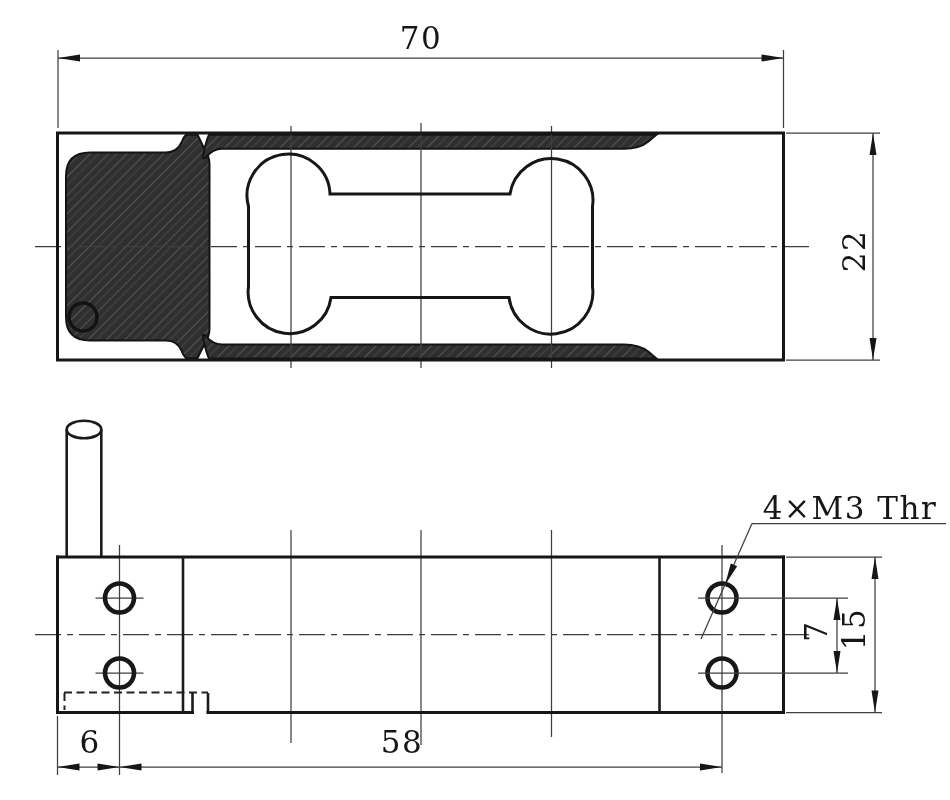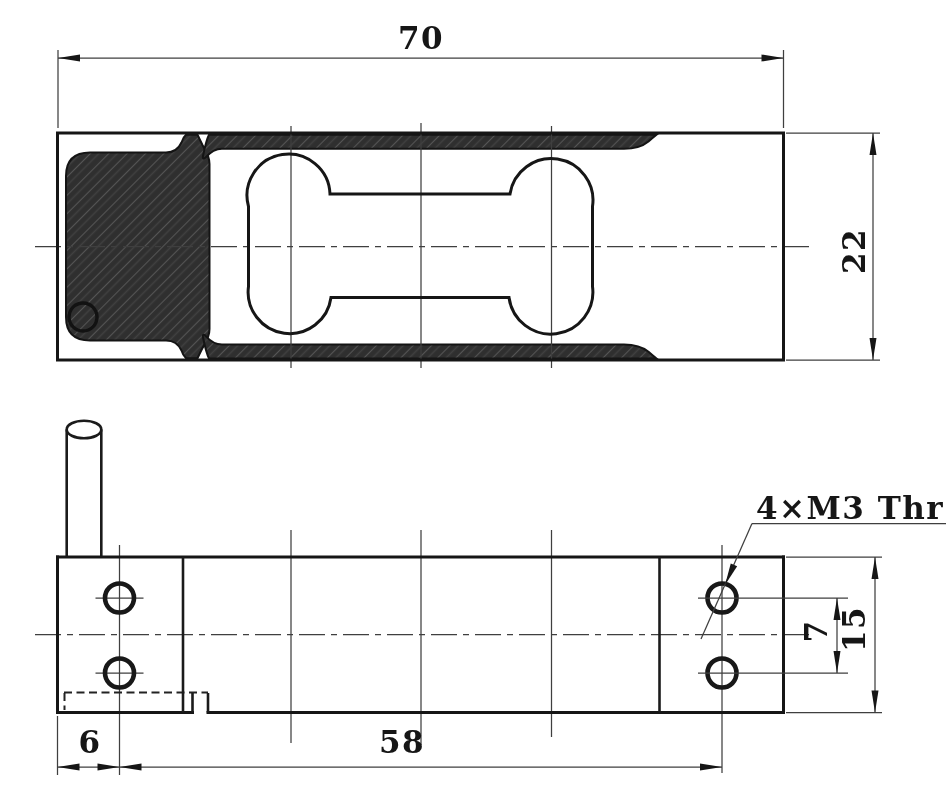--- a/index.html
+++ b/index.html
@@ -1,16 +1,16 @@
 <!DOCTYPE html>
 <html><head>
 <meta charset="utf-8">
 <style>
   html,body{margin:0;padding:0;background:#ffffff;}
-  .stage{position:relative;width:950px;height:800px;background:#ffffff;overflow:hidden;font-weight:bold;}
+  .stage{position:relative;width:950px;height:800px;background:#ffffff;overflow:hidden;}
   .outline{stroke:#161616;stroke-width:3;fill:none;}
   .edge{stroke:#161616;stroke-width:3;fill:none;stroke-linecap:square;}
   .edge2{stroke:#1b1b1b;stroke-width:2.6;fill:none;}
   .dark{fill:url(#hatch);stroke:#141414;stroke-width:2;}
   .thin{stroke:#3f3f3f;stroke-width:1.25;fill:none;}
   .cl{stroke:#3f3f3f;stroke-width:1.25;fill:none;stroke-dasharray:26 6 6 6;}
   .hid{stroke:#232323;stroke-width:2;fill:none;stroke-dasharray:8 4.5;}
   .arrow{fill:#161616;stroke:none;}
   .hole{stroke:#181818;stroke-width:4.6;fill:none;}
   .dimtext{font-family:"DejaVu Serif","Liberation Serif",serif;font-size:31px;fill:#161616;letter-spacing:1.5px;}

